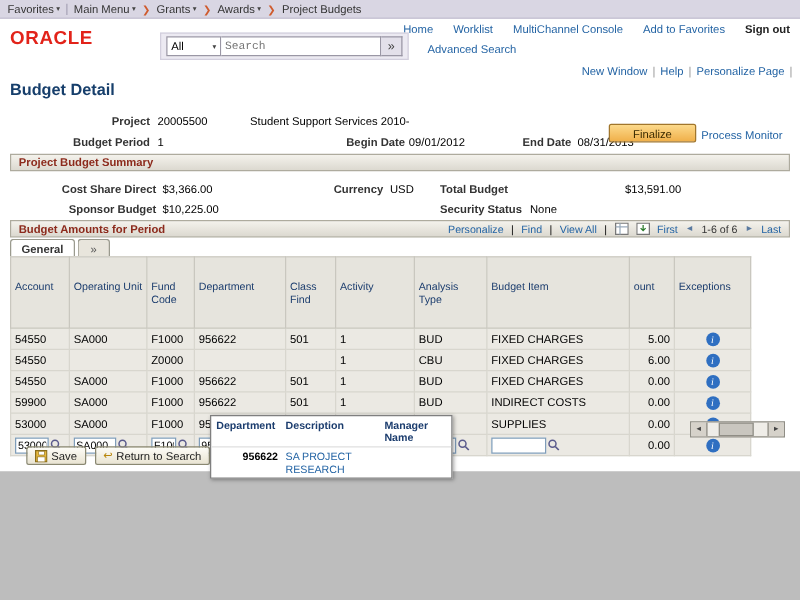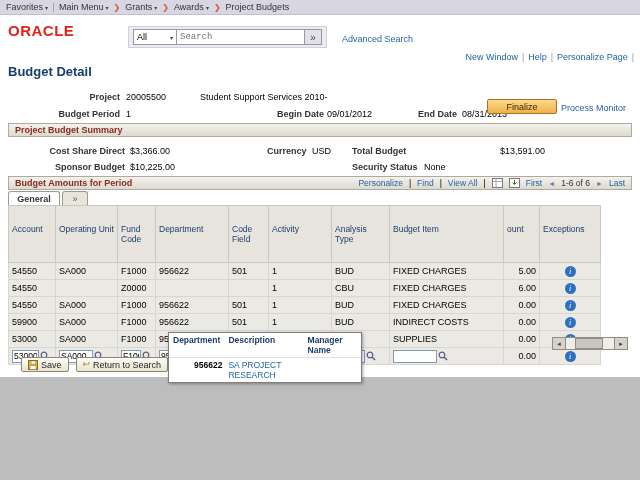--- a/index.html
+++ b/index.html
@@ -118,20 +118,27 @@
       <span>Awards</span>
       <span class="caret">▾</span>
     </span>
     <span class="crumb-sep">❯</span>
     <span class="crumb">
       <span>Project Budgets</span>
     </span>
   </div>
 
   <div class="brand">ORACLE</div>
+  <div class="top-links">
+    <a class="lnk">Home</a>
+    <a class="lnk">Worklist</a>
+    <a class="lnk">MultiChannel Console</a>
+    <a class="lnk">Add to Favorites</a>
+    <span class="signout">Sign out</span>
+  </div>
   <div class="search-panel">
     <span class="scope">
       <span>All</span>
       <span class="caret">▾</span>
     </span>
     <input class="search-input" type="text" placeholder="Search" style="">
     <span class="go-btn">»</span>
   </div>
   <a class="lnk advanced">Advanced Search</a>
 
@@ -221,21 +228,21 @@
         <col style="width:114px">
       <col style="width:36px">
         <col style="width:61px">
     </colgroup>
     <tbody>
         <tr>
       <th>Account</th>
       <th>Operating Unit</th>
       <th>Fund Code</th>
       <th>Department</th>
-      <th>Code Field</th>
+      <th>Class Find</th>
       <th>Activity</th>
       <th>Analysis Type</th>
       <th>Budget Item</th>
       <th>ount</th>
       <th>Exceptions</th>
     </tr>
     <tr>
       <td>54550</td>
       <td>SA000</td>
       <td>F1000</td>

